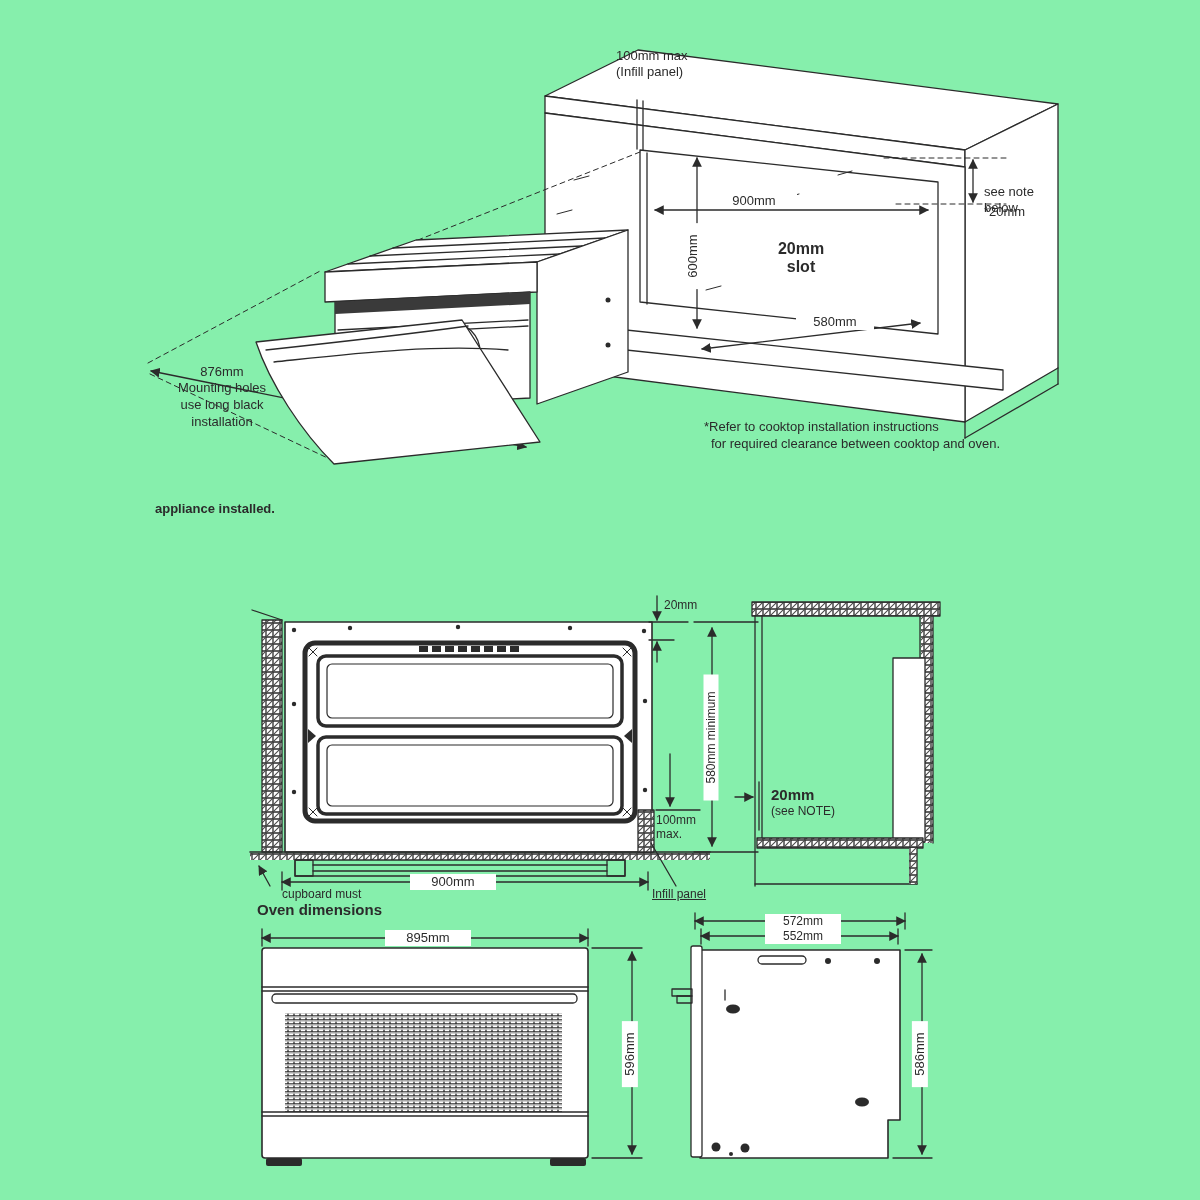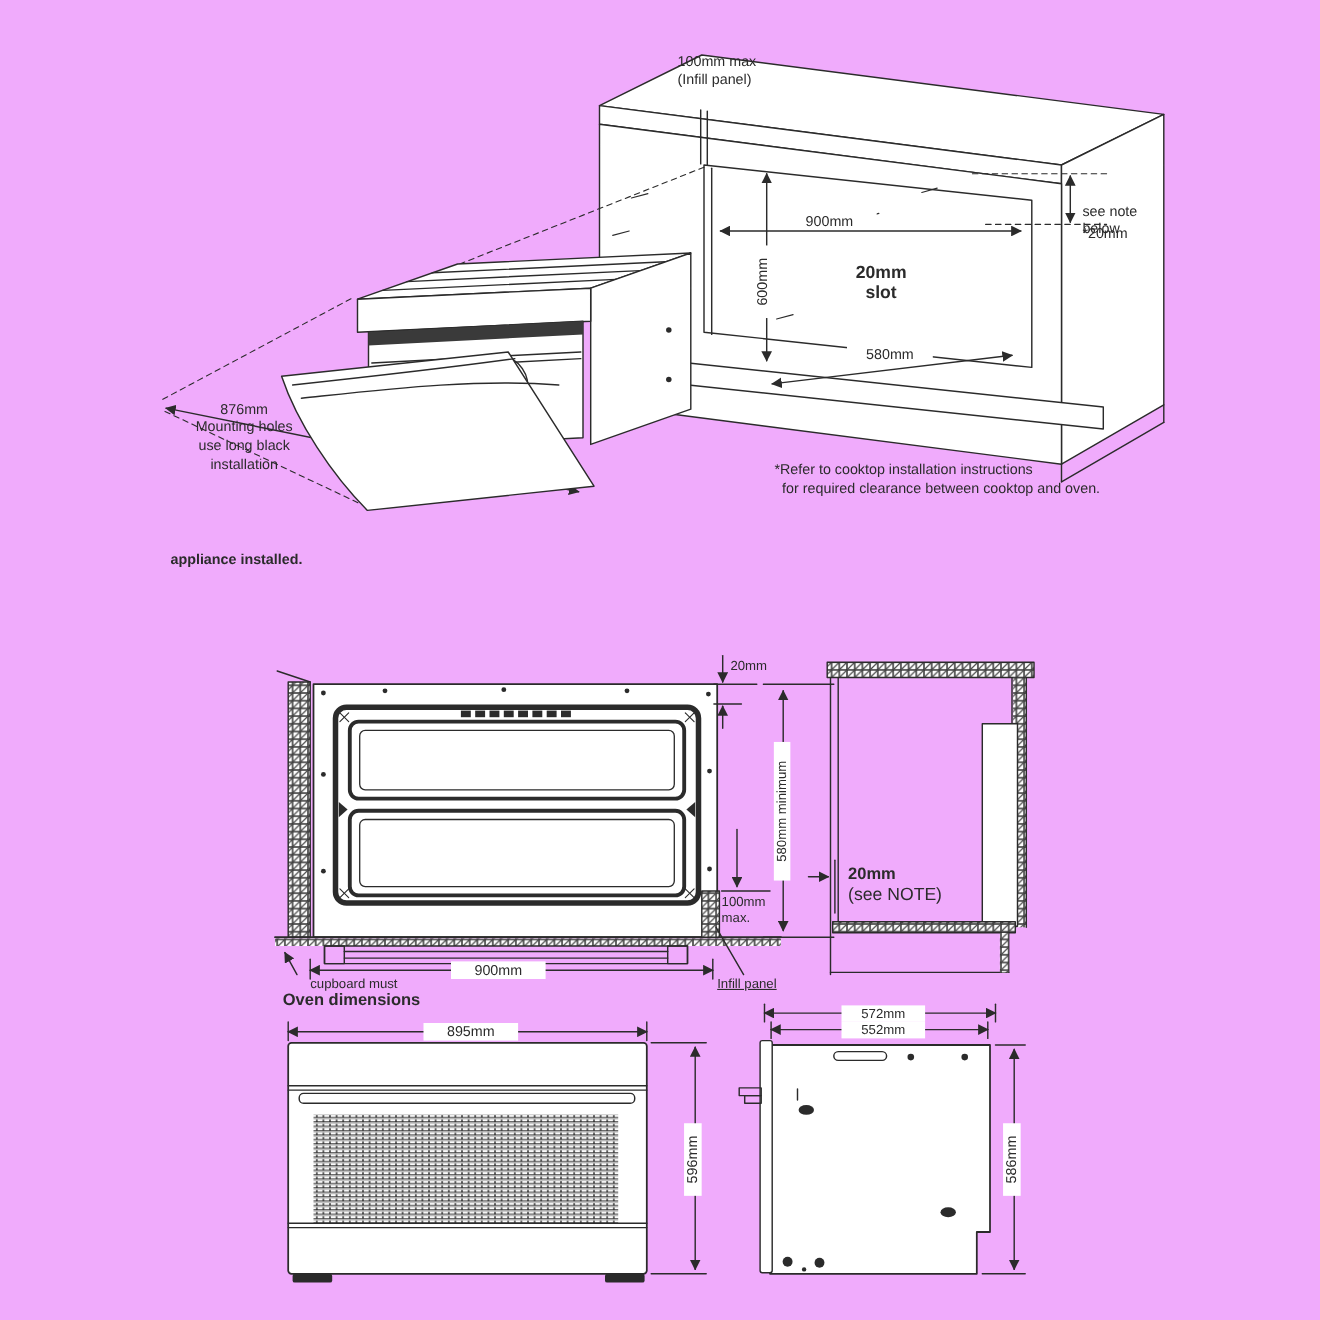--- a/index.html
+++ b/index.html
@@ -1,24 +1,24 @@
 <!DOCTYPE html>
 <html><head>
 <meta charset="utf-8">
 <style>
   html,body{margin:0;padding:0;background:#fff;}
-  #canvas{position:relative;width:1200px;height:1200px;background:#f0abfc;overflow:hidden;
+  #canvas{position:relative;width:1200px;height:1200px;background:#86efac;overflow:hidden;
           font-family:"Liberation Sans",sans-serif;color:#2b2b2b;}
   #linework{position:absolute;left:0;top:0;}
   .lbl{position:absolute;font-size:13px;line-height:1.25;color:#2b2b2b;white-space:nowrap;}
   .c{text-align:center;}
   .bg{background:#ffffff;padding:0 3px;}
   .b{font-weight:bold;}
   .rot{transform:rotate(-90deg);}
-  .s10{font-size:16px;}
+  .s10{font-size:12px;}
   .s12{font-size:12px;}
   .s15{font-size:15px;}
   .s16{font-size:16px;}
 </style>
 </head>
 <body>
 
 <div id="canvas">
 
 <svg id="linework" width="1200" height="1200" viewBox="0 0 1200 1200" fill="none" stroke="#2b2b2b" stroke-width="1.3" stroke-linecap="round" stroke-linejoin="round">
@@ -227,21 +227,21 @@
     <line x1="922" y1="954" x2="922" y2="1154" marker-start="url(#ah)" marker-end="url(#ah)"></line>
   </g>
 </svg>
 
 <div class="lbl" style="left:616px;top:48px;">100mm max</div>
 <div class="lbl" style="left:616px;top:64px;text-align:center;">(Infill panel)</div>
 <div class="lbl c bg" style="left:711px;top:193px;width:80px;">900mm</div>
 <div class="lbl c bg rot" style="left:660px;top:248px;width:60px;">600mm</div>
 <div class="lbl c b s16" style="left:765px;top:239px;width:72px;">20mm</div>
 <div class="lbl c b s16" style="left:765px;top:257px;width:72px;">slot</div>
-<div class="lbl c bg" style="left:770px;top:314px;width:72px;">580mm</div>
+<div class="lbl c bg" style="left:796px;top:314px;width:72px;">580mm</div>
 <div class="lbl" style="left:984px;top:168px;margin-top:36px;">*20mm</div>
 <div class="lbl" style="left:984px;top:184px;">see note</div>
 <div class="lbl" style="left:984px;top:200px;">below</div>
 <div class="lbl c" style="left:147px;top:364px;width:150px;">876mm</div>
 <div class="lbl c" style="left:147px;top:380px;width:150px;">Mounting holes</div>
 <div class="lbl c" style="left:147px;top:397px;width:150px;">use long black</div>
 <div class="lbl c" style="left:147px;top:414px;width:150px;">installation</div>
 <div class="lbl" style="left:704px;top:419px;">*Refer to cooktop installation instructions</div>
 <div class="lbl" style="left:711px;top:436px;">for required clearance between cooktop and oven.</div>
 <div class="lbl b" style="left:155px;top:501px;">appliance installed.</div>

